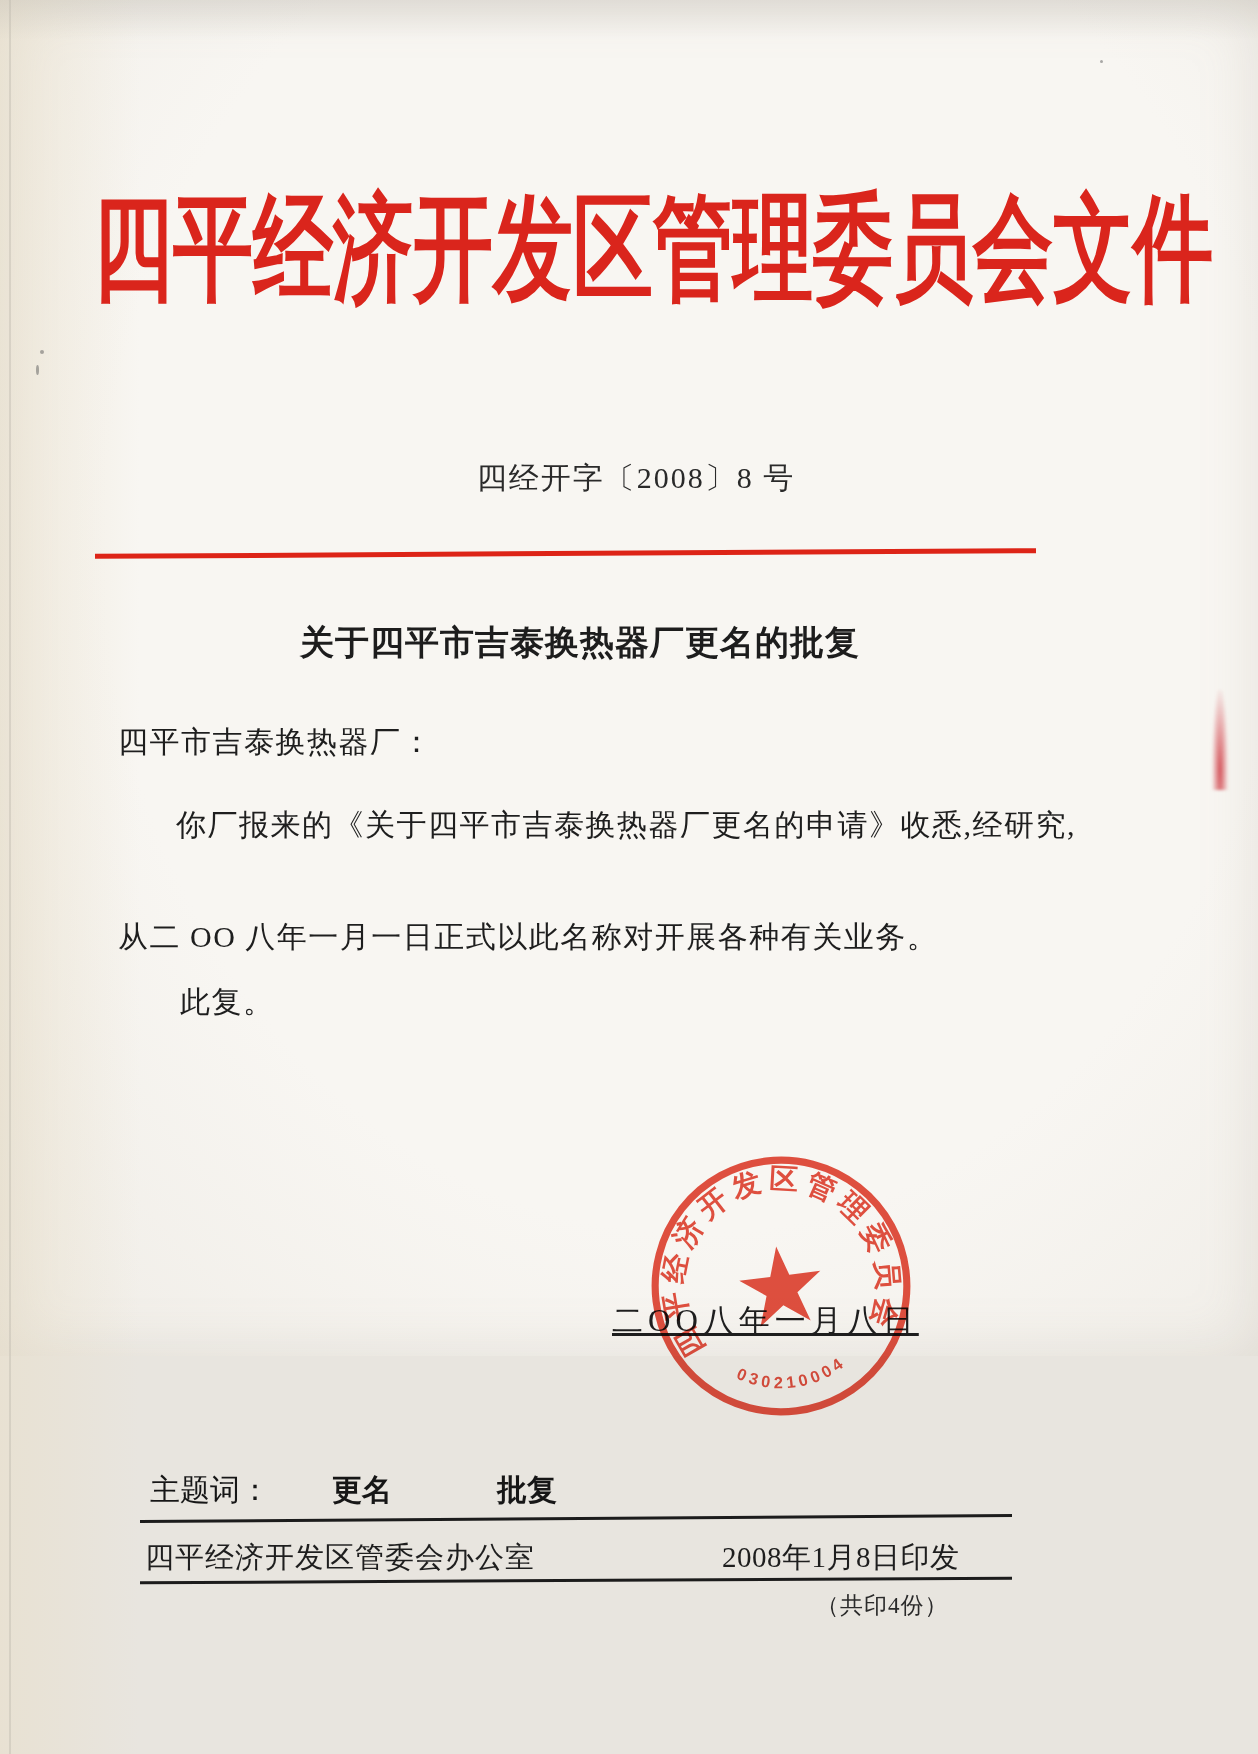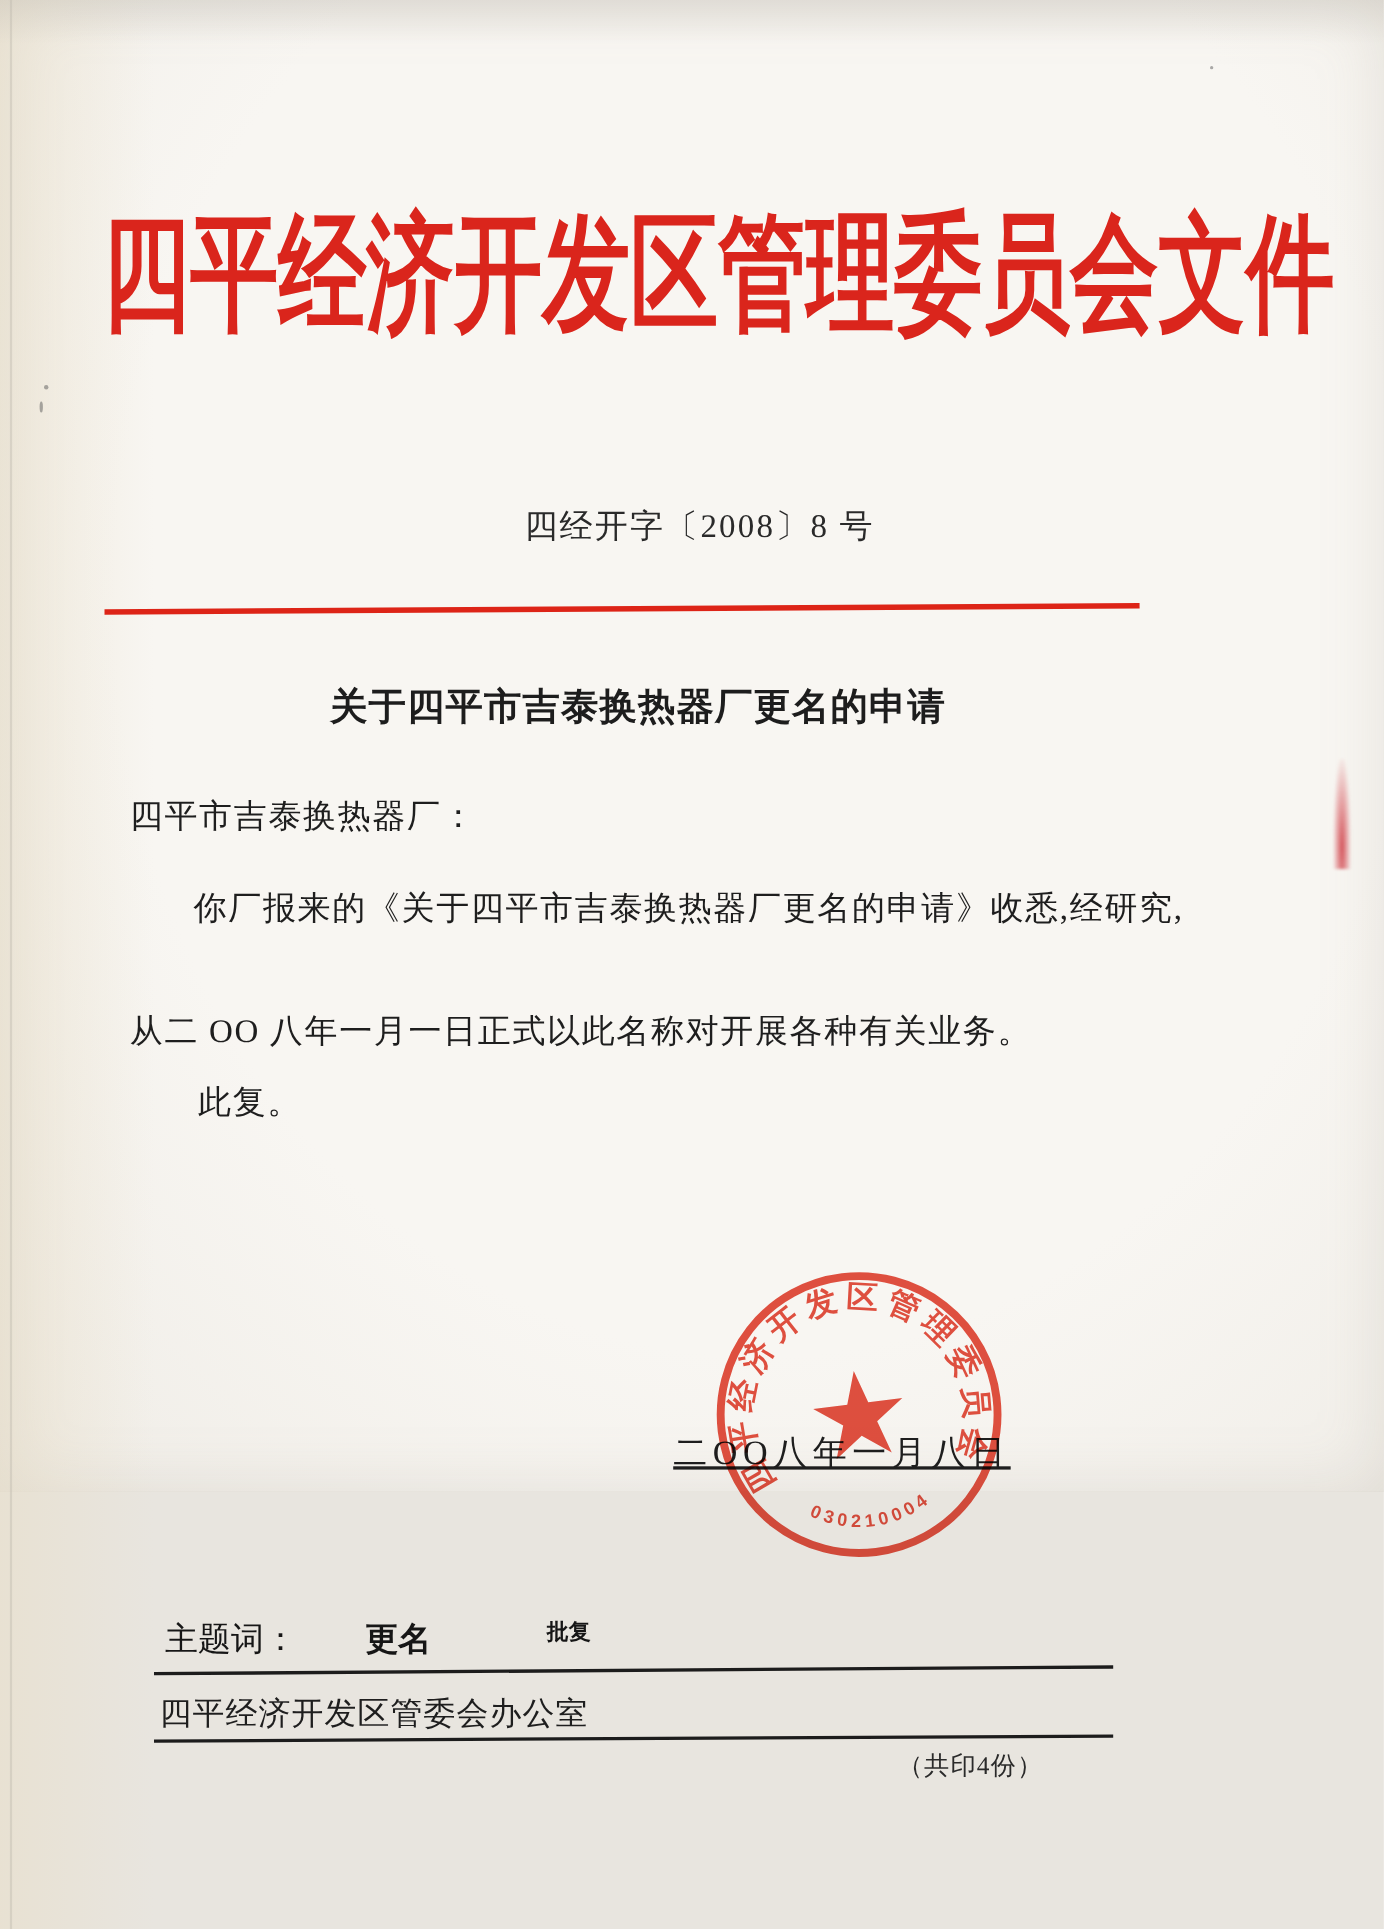--- a/index.html
+++ b/index.html
@@ -85,21 +85,21 @@
 
   
   .kw-label{position:absolute;left:150px;top:1470px;
     font-family:"Liberation Sans","DejaVu Sans",sans-serif;font-weight:normal;
     font-size:30px;color:#161616;}
   .kw-term1{position:absolute;left:332px;top:1470px;
     font-family:"Liberation Sans","DejaVu Sans",sans-serif;font-weight:bold;
     font-size:30px;color:#161616;}
   .kw-term2{position:absolute;left:497px;top:1470px;
     font-family:"Liberation Sans","DejaVu Sans",sans-serif;font-weight:bold;
-    font-size:20px;color:#161616;}
+    font-size:30px;color:#161616;}
   .hr1{position:absolute;left:140px;top:1517px;width:872px;height:3px;background:#1c1c1c;transform:rotate(-0.4deg);}
   .hr2{position:absolute;left:140px;top:1579px;width:872px;height:3px;background:#1c1c1c;transform:rotate(-0.3deg);}
   .footer-office{position:absolute;left:145px;top:1538px;font-size:29px;color:#1e1e1e;letter-spacing:1px;}
   .footer-date{position:absolute;left:722px;top:1538px;font-size:29px;color:#1e1e1e;letter-spacing:0.5px;}
   .copies-note{position:absolute;left:788px;top:1590px;font-size:23px;color:#2a2a2a;letter-spacing:1px;margin-left:28px;}
 </style>
 </head>
 <body>
 
 <div class="page">
@@ -111,21 +111,21 @@
   <div class="speck" style="left:40px;top:350px;width:4px;height:4px;"></div>
   <div class="speck" style="left:36px;top:365px;width:3px;height:10px;"></div>
   <div class="speck" style="left:1100px;top:60px;width:3px;height:3px;"></div>
 
   <div class="header-title">四平经济开发区管理委员会文件</div>
 
   <div class="doc-number">四经开字〔2008〕8 号</div>
 
   <div class="red-rule"></div>
 
-  <div class="doc-title">关于四平市吉泰换热器厂更名的申请</div>
+  <div class="doc-title">关于四平市吉泰换热器厂更名的批复</div>
 
   <div class="body-line salutation">四平市吉泰换热器厂：</div>
   <div class="body-line line-0">你厂报来的《关于四平市吉泰换热器厂更名的申请》收悉,经研究,</div>
   <div class="body-line line-2">从二 OO 八年一月一日正式以此名称对开展各种有关业务。</div>
   <div class="body-line closing">此复。</div>
 
   <div class="date-line">二OO八年一月八日</div>
 
   <svg class="stamp" viewBox="0 0 260 260">
     <defs>
@@ -141,16 +141,17 @@
       <textPath href="#arcBottom" startOffset="50%" text-anchor="middle">2203021000483</textPath>
     </text>
   </svg>
 
   <div class="kw-label">主题词：</div>
   <div class="kw-term1">更名</div>
   <div class="kw-term2">批复</div>
 
   <div class="hr1"></div>
   <div class="footer-office">四平经济开发区管委会办公室</div>
+  <div class="footer-date">2008年1月8日印发</div>
   <div class="hr2"></div>
   <div class="copies-note">（共印4份）</div>
 
 </div>
 
 </body></html>

